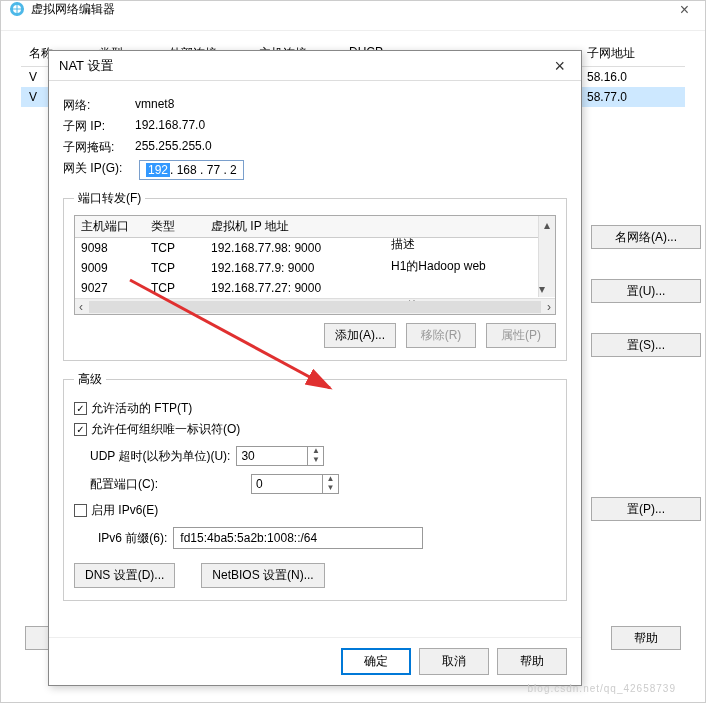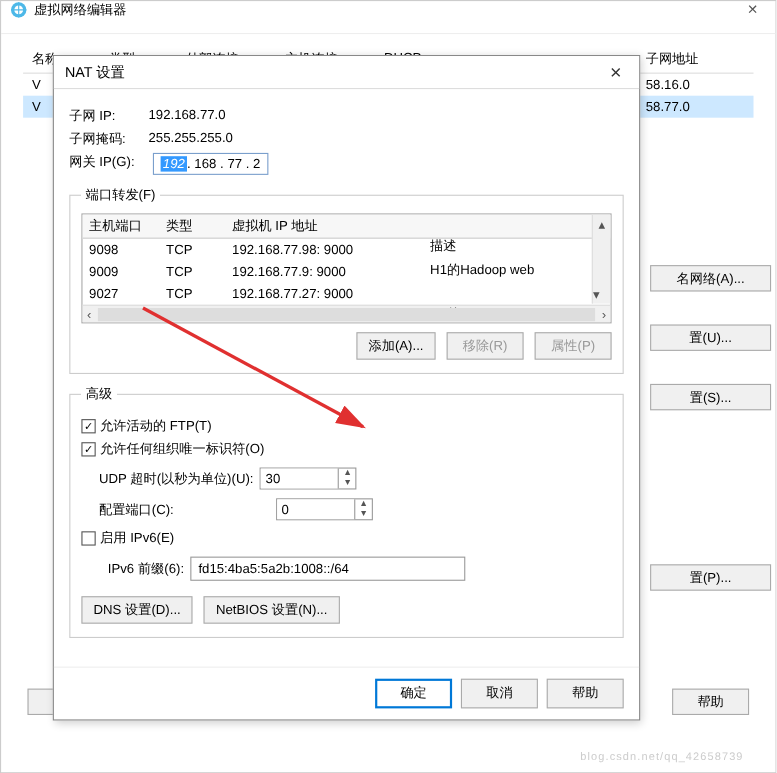--- a/index.html
+++ b/index.html
@@ -9,38 +9,38 @@
 .parent-titlebar { height: 30px; display: flex; align-items: flex-start; padding: 0 8px; border-bottom: 1px solid #eee; }
 .parent-titlebar .logo { width: 16px; height: 16px; margin-right: 6px; }
 .parent-titlebar .title { flex: 1; }
 .parent-titlebar .close { font-size: 16px; color: #555; padding: 0 8px; }
 
 .bg-content { position: absolute; top: 40px; left: 20px; right: 20px; }
 .bg-table-head { display: flex; gap: 30px; padding: 4px 8px; border-bottom: 1px solid #ddd; }
 .bg-row { display: flex; padding: 3px 8px; }
 .bg-row.sel { background: #cde8ff; }
 .bg-row-addr { margin-left: auto; width: 90px; }
-.bg-side-buttons { position: absolute; right: 4px; top: 240px; display: flex; flex-direction: column; gap: 30px; }
+.bg-side-buttons { position: absolute; right: 4px; top: 224px; display: flex; flex-direction: column; gap: 30px; }
 .bg-side-buttons button { width: 110px; height: 24px; }
 
 .bg-bottom-btn { position: absolute; bottom: 52px; left: 24px; }
 .bg-bottom-btn button { width: 38px; height: 24px; }
 .bg-help { position: absolute; bottom: 52px; right: 24px; }
 .bg-help button { width: 70px; height: 24px; }
 
 .modal { position: absolute; top: 50px; left: 48px; width: 534px; background: #fff; border: 1px solid #888; box-shadow: 2px 2px 8px rgba(0,0,0,.2); }
 .modal-titlebar { height: 30px; background: #fff; display: flex; align-items: center; padding: 0 10px; border-bottom: 1px solid #ddd; justify-content: flex-end; }
 .modal-titlebar .title { flex: 1; font-size: 13px; }
 .modal-titlebar .close { font-size: 18px; color: #333; padding: 0 6px; line-height: 1; }
 
 .modal-body { padding: 12px 14px 8px; }
 .info-row { display: flex; margin: 4px 0; }
 .info-row .label { width: 72px; }
 .gateway-input { border: 1px solid #7a9fcc; padding: 2px 6px; font-family: monospace; margin-left: 4px; }
-.gateway-input .sel { background: #3399ff; color: #fff; padding: 0 2px; font-style: italic; }
+.gateway-input .sel { background: #3399ff; color: #fff; padding: 0 2px; }
 
 fieldset { border: 1px solid #ccc; margin: 10px 0 6px; padding: 8px 10px 12px; }
 legend { padding: 0 4px; }
 
 .table-wrap { border: 1px solid #aaa; height: 100px; overflow: hidden; position: relative; }
 .table-head { display: flex; background: #f7f7f7; border-bottom: 1px solid #ccc; height: 22px; align-items: center; }
 .th, .td { padding: 0 6px; overflow: hidden; white-space: nowrap; }
 .c-port { width: 70px; } .c-type { width: 60px; } .c-ip { width: 180px; } .c-desc { flex: 1; margin-top: 36px; }
 .tr { display: flex; height: 20px; align-items: center; }
 .scroll-v { position: absolute; right: 0; top: 0; bottom: 17px; width: 17px; background: #f0f0f0; border-left: 1px solid #ddd; }
@@ -56,21 +56,21 @@
 
 .adv-section .opt { display: flex; align-items: center; gap: 4px; margin: 4px 0; }
 .adv-section .field { display: flex; align-items: center; gap: 6px; margin: 8px 16px; }
 .num-input { display:flex; border:1px solid #999; }
 .num-input input { border:none; width:70px; padding:2px 4px; }
 .num-input .spin { width:16px; display:flex; flex-direction:column; border-left:1px solid #999; }
 .num-input .spin span { flex:1; font-size:8px; text-align:center; line-height:8px; color:#555; }
 .text-input { border:1px solid #999; padding:3px 6px; width:250px; }
 .cb { width:13px; height:13px; border:1px solid #555; display:inline-flex; align-items:center; justify-content:center; font-size:10px; }
 
-.modal-footer { display:flex; justify-content:flex-end; gap:8px; padding:10px 14px; border-top:1px solid #eee; margin-top:12px; }
+.modal-footer { display:flex; justify-content:flex-end; gap:8px; padding:10px 14px; border-top:1px solid #eee; margin-top:22px; }
 
 .arrow { position: absolute; pointer-events: none; }
 .watermark { position:absolute; bottom:9px; right:30px; color:#ccc; font-size:10px; letter-spacing:1px; }
 </style>
 </head>
 <body>
 
 <div class="parent-window">
   <div class="parent-titlebar">
     <svg class="logo" viewBox="0 0 16 16">
@@ -118,20 +118,24 @@
 </div>
 
 <div class="modal">
   <div class="modal-titlebar">
     <span class="title">NAT 设置</span>
     <span class="close">×</span>
   </div>
   <div class="modal-body">
 
     <div class="info-row">
+      <span class="label">网络:</span>
+      <span>vmnet8</span>
+    </div>
+    <div class="info-row">
       <span class="label">子网 IP:</span>
       <span>192.168.77.0</span>
     </div>
     <div class="info-row">
       <span class="label">子网掩码:</span>
       <span>255.255.255.0</span>
     </div>
     <div class="info-row">
       <span class="label">网关 IP(G):</span>
       <span class="gateway-input"><span class="sel">192</span><span>. 168 . 77 .   2</span></span>
@@ -211,21 +215,21 @@
         </div>
       </div>
       <div class="opt">
         <span class="cb"></span>
         <span>启用 IPv6(E)</span>
       </div>
       <div class="field" style="margin-left:24px">
         <span>IPv6 前缀(6):</span>
         <input class="text-input" readonly="" value="fd15:4ba5:5a2b:1008::/64" style="">
       </div>
-      <div style="display:flex;gap:10px;margin-top:14px">
+      <div style="display:flex;gap:26px;margin-top:14px">
         <button>DNS 设置(D)...</button>
         <button>NetBIOS 设置(N)...</button>
       </div>
     </fieldset>
   </div>
 
   <div class="modal-footer">
     <button class="primary">确定</button>
     <button>取消</button>
     <button>帮助</button>

